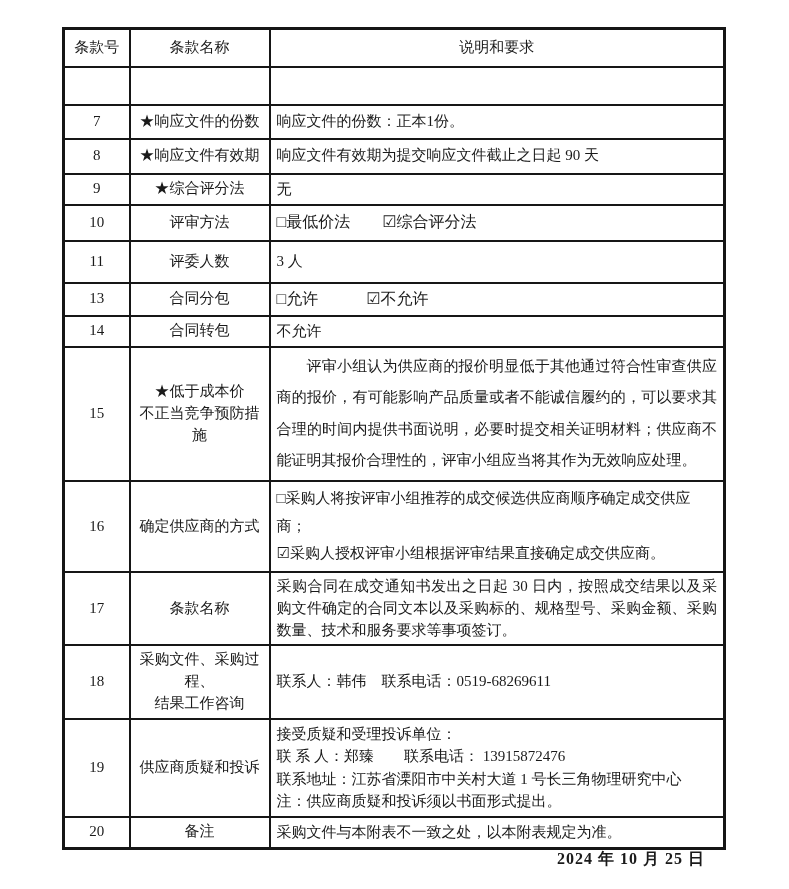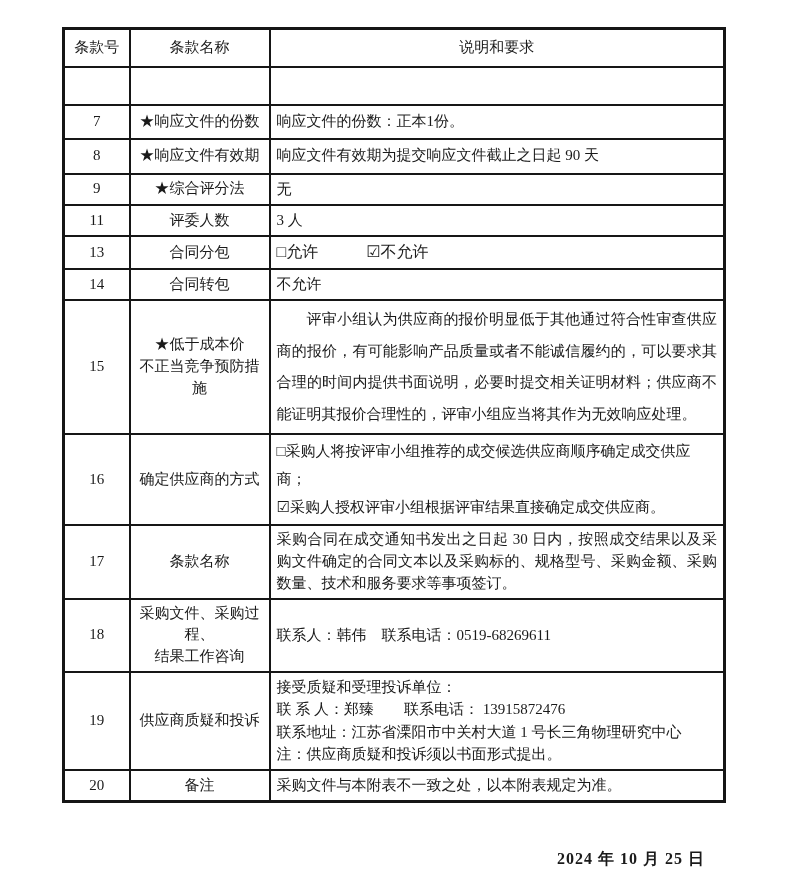--- a/index.html
+++ b/index.html
@@ -35,21 +35,21 @@
   th { font-weight: normal; text-align: center; }
   td.num, td.name { text-align: center; line-height: 1.45; }
   td.desc { text-align: left; padding-left: 10px; }
   .line { line-height: 1.55; }
   tr.h-head  { height: 38px; }
   tr.h-empty { height: 38px; }
   tr.h-r7  { height: 34px; }
   tr.h-r8  { height: 35px; }
   tr.h-r9  { height: 29px; }
   tr.h-r10 { height: 36px; }
-  tr.h-r11 { height: 31px; }
+  tr.h-r11 { height: 42px; }
   tr.h-r12 { height: 32px; }
   tr.h-r13 { height: 32px; }
   tr.h-r14 { height: 31px; }
   tr.h-r15 { height: 127px; }
   tr.h-r16 { height: 56px; }
   tr.h-r17 { height: 65px; }
   tr.h-r18 { height: 40px; }
   tr.h-r19 { height: 91px; }
   tr.h-r20 { height: 27px; margin-top: 24px; }
   .para {
@@ -109,20 +109,27 @@
       </tr>
 
       <tr class="h-r9">
         <td class="num">9</td>
         <td class="name">★综合评分法</td>
         <td class="desc">
           <div class="line">无</div>
         </td>
       </tr>
 
+      <tr class="h-r10">
+        <td class="num">10</td>
+        <td class="name">评审方法</td>
+        <td class="desc">
+          <div class="line checkline">□最低价法　　☑综合评分法</div>
+        </td>
+      </tr>
 
       <tr class="h-r11">
         <td class="num">11</td>
         <td class="name">评委人数</td>
         <td class="desc">
           <div class="line">3 人</div>
         </td>
       </tr>
 
 

